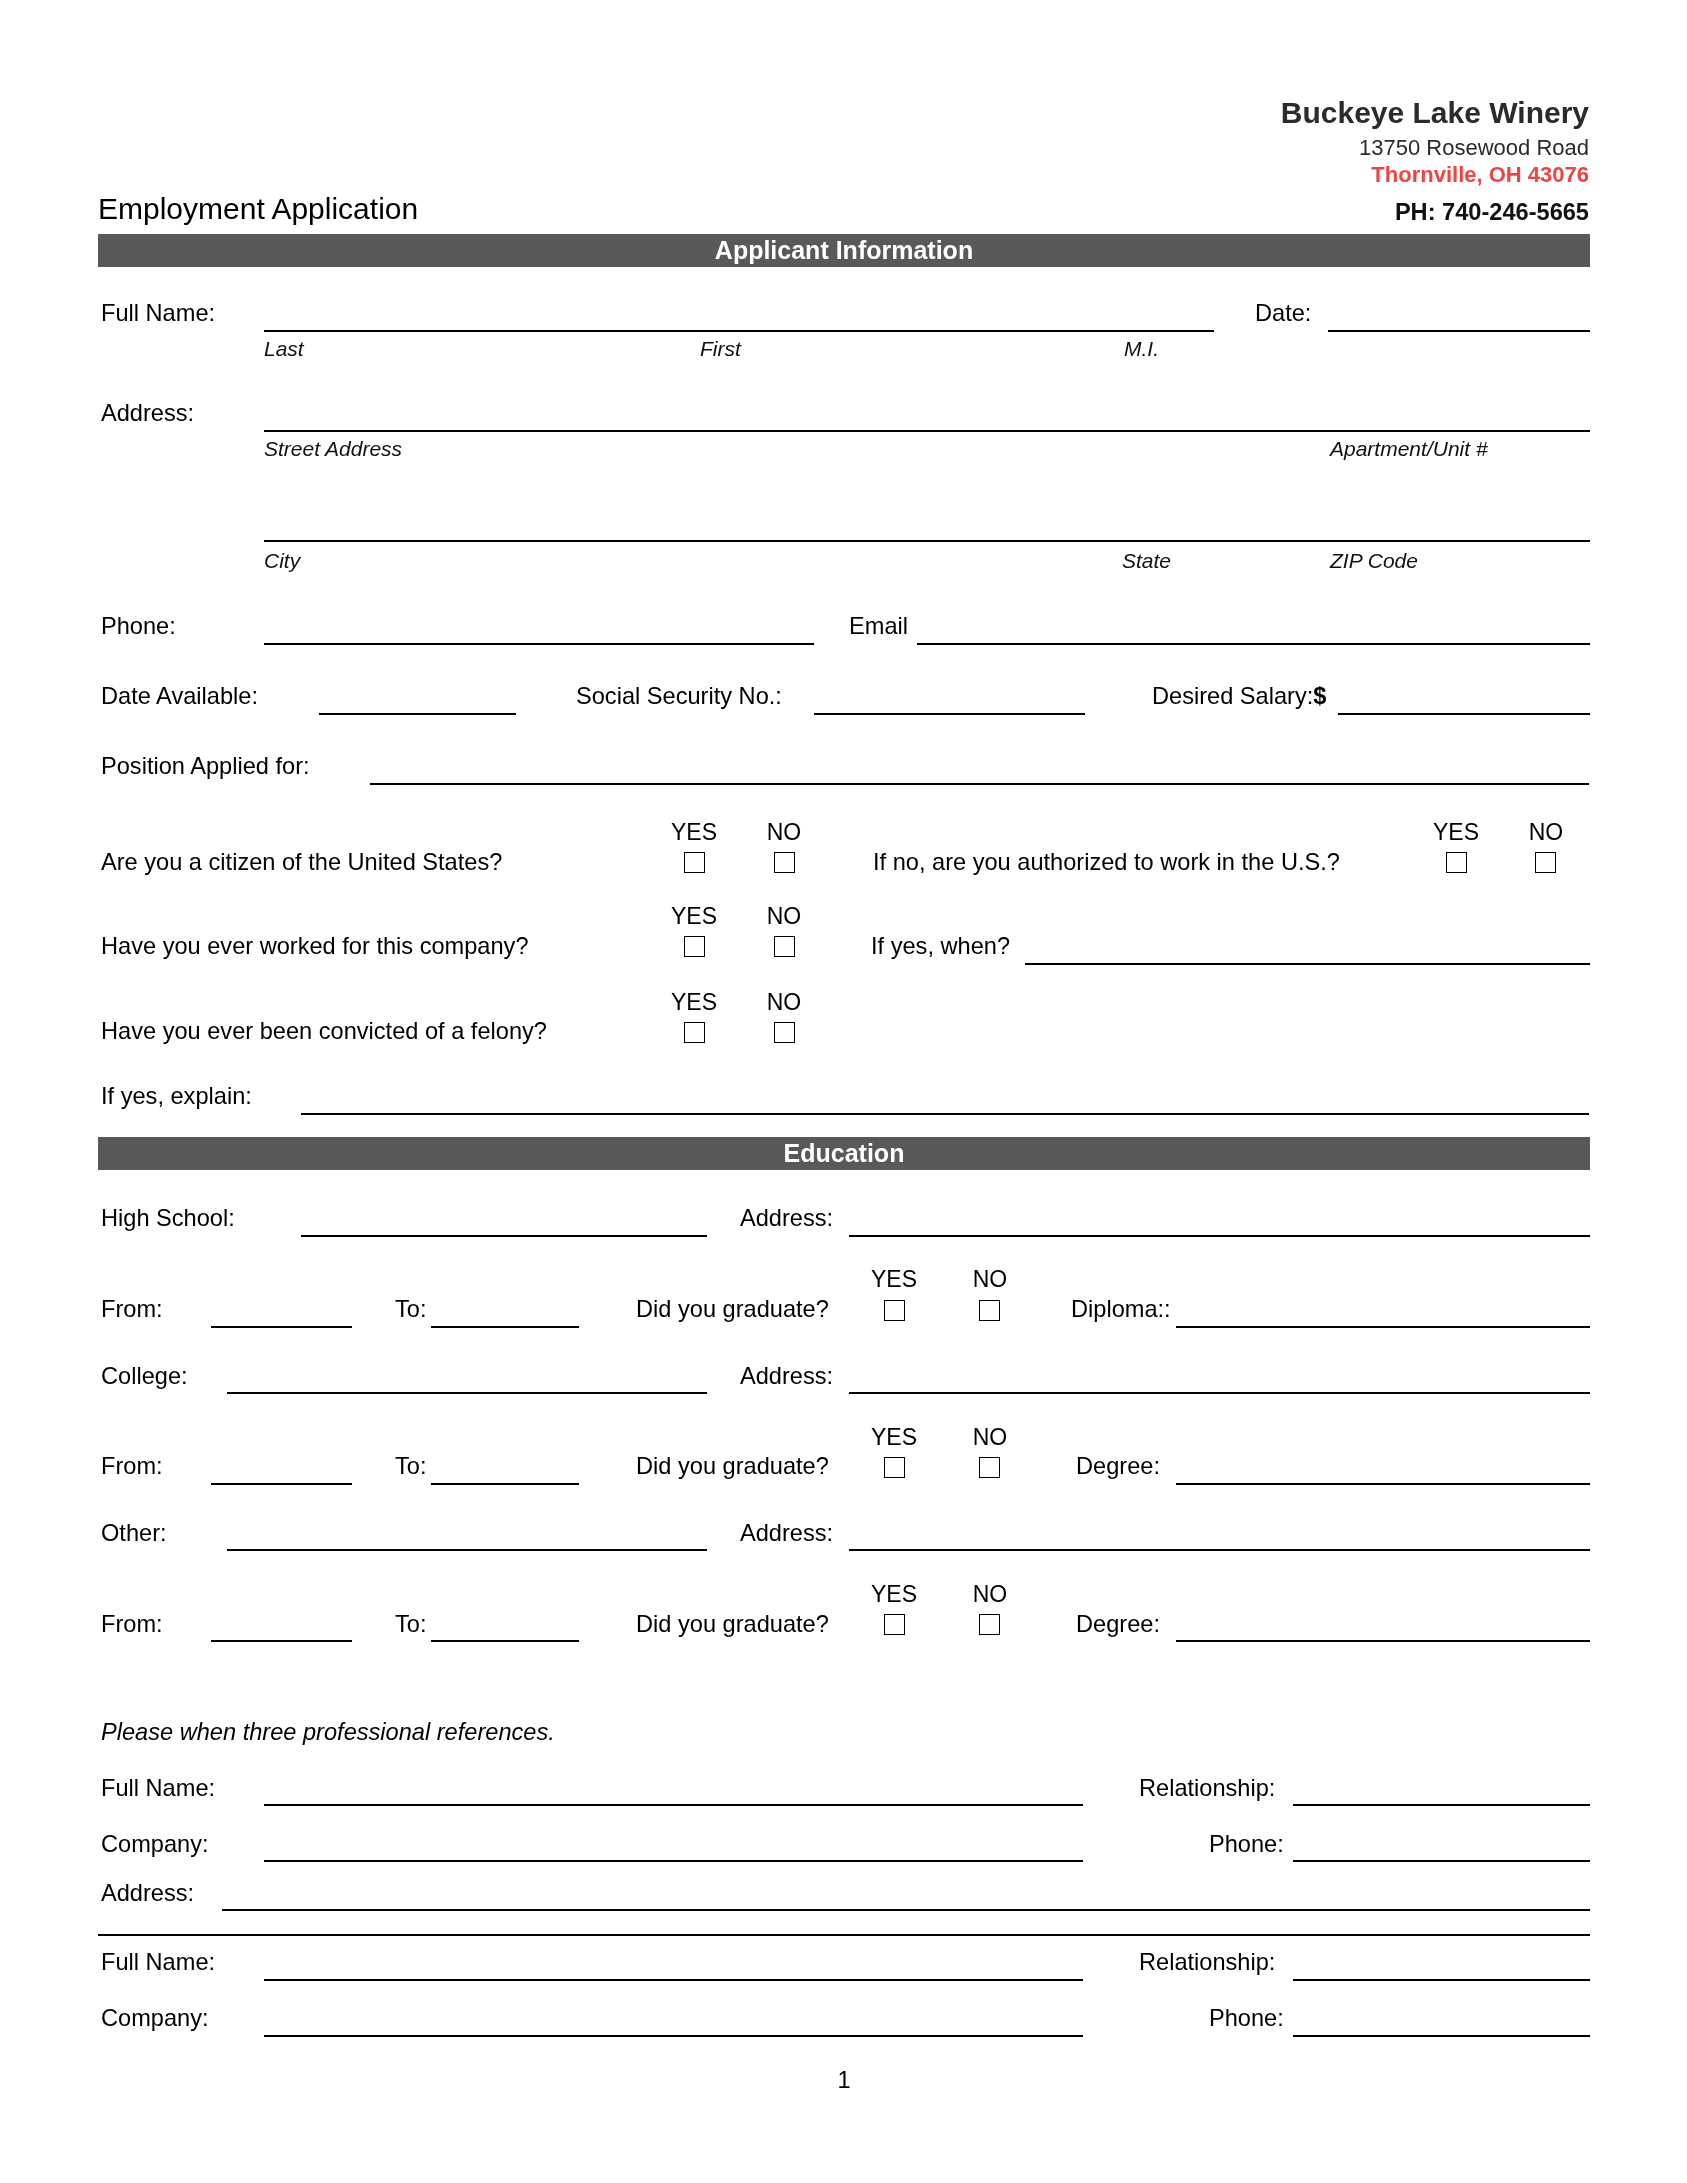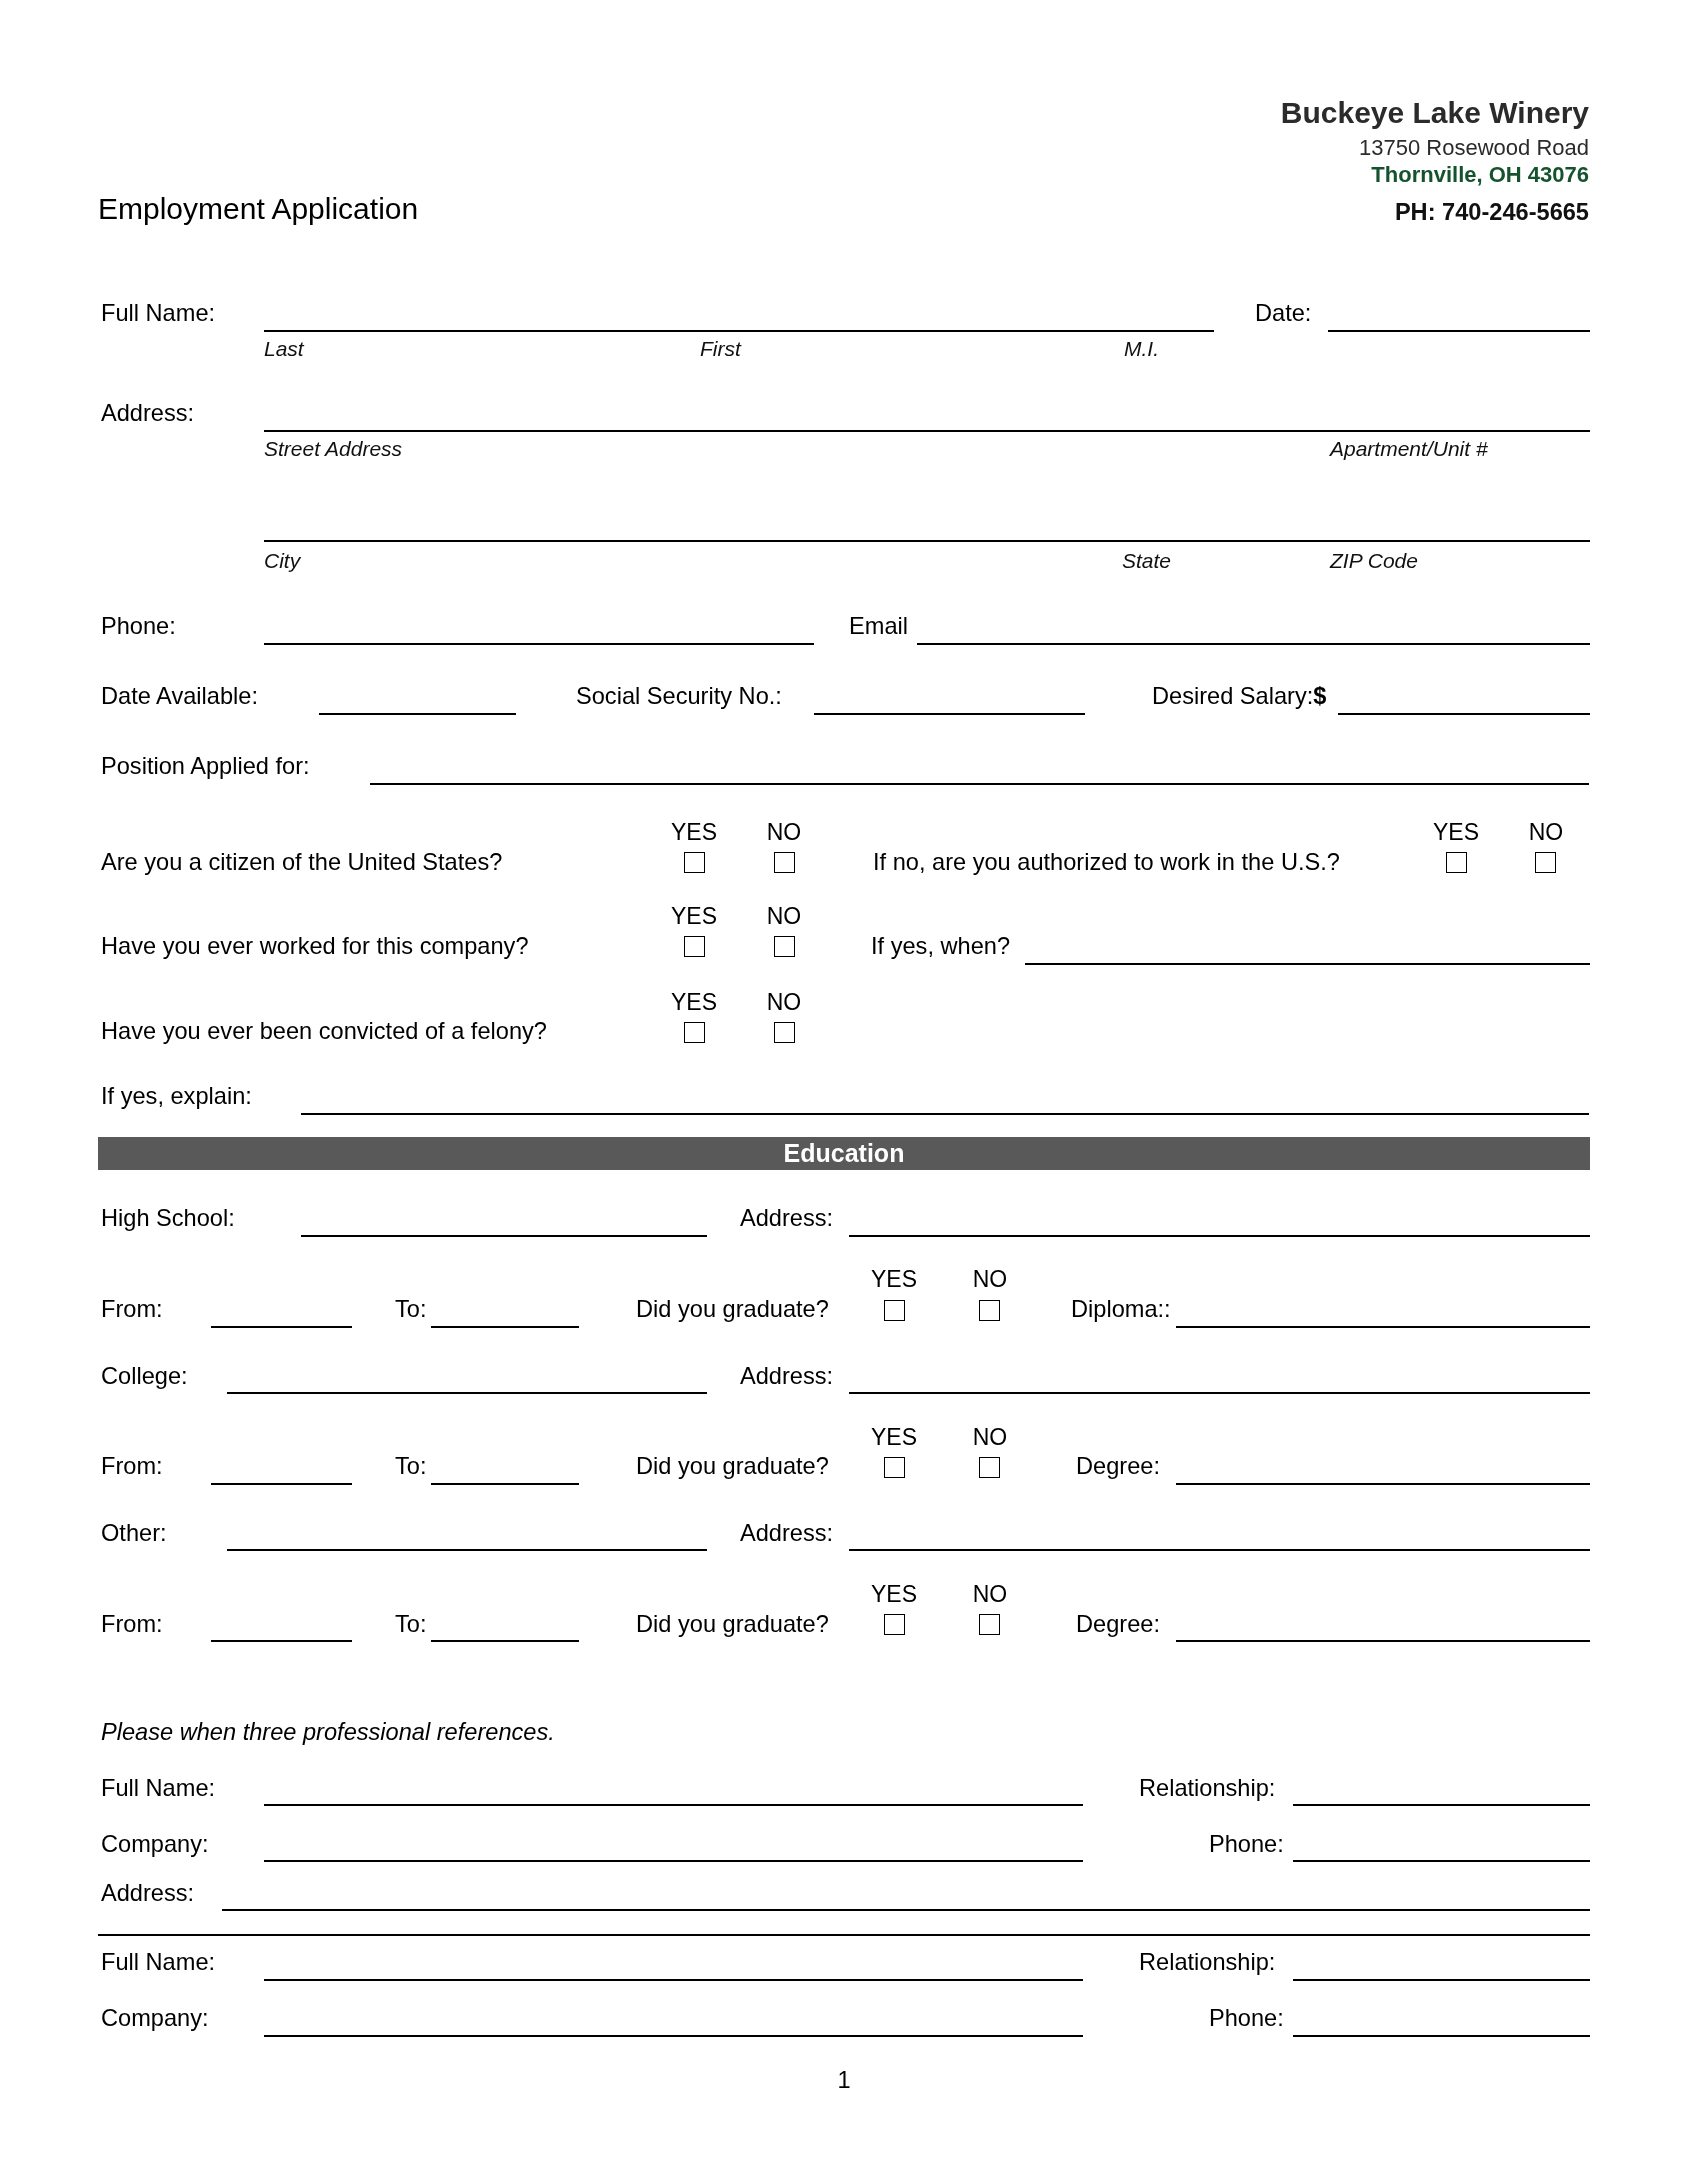--- a/index.html
+++ b/index.html
@@ -14,21 +14,21 @@
 
   .lbl { position: absolute; font-size: 23.6px; white-space: nowrap; color: #000; }
   .sub { position: absolute; font-size: 21px; font-style: italic; white-space: nowrap; color: #111; }
   .cbl { position: absolute; font-size: 23px; white-space: nowrap; transform: translateX(-50%); }
   .ln  { position: absolute; height: 1.7px; background: #000; }
   .cb  { position: absolute; width: 21px; height: 21px; border: 1.7px solid #000; background: #fff; }
 
   .hdr-right { position: absolute; right: 98px; text-align: center; white-space: nowrap; }
   .company   { top: 96px; font-size: 30px; font-weight: bold; color: #2b2b2b; }
   .addr1     { top: 135px; font-size: 22px; font-weight: normal; color: #2b2b2b; }
-  .addr2     { top: 162px; font-size: 22px; font-weight: bold; color: #14532d; }
+  .addr2     { top: 162px; font-size: 22px; font-weight: bold; color: #ef4444; }
   .phml      { top: 199px; font-size: 23.6px; font-weight: bold; color: #111; }
   .title     { position: absolute; left: 98px; top: 192px; font-size: 30px; font-weight: normal; color: #000; white-space: nowrap; }
 
   .bar {
     position: absolute; left: 98px; width: 1492px; height: 33px;
     background: var(--section-bar, #595959);
     color: #fff; font-weight: bold; font-size: 25px;
     text-align: center; line-height: 33px;
   }
   .bold { font-weight: bold; }
@@ -39,20 +39,21 @@
 <body>
 
 <div class="page">
 
   <div class="hdr-right company">Buckeye Lake Winery</div>
   <div class="hdr-right addr1">13750 Rosewood Road</div>
   <div class="hdr-right addr2">Thornville, OH  43076</div>
   <div class="title">Employment Application</div>
   <div class="hdr-right phml">PH: 740-246-5665</div>
 
+  <div class="bar" style="top:234px;">Applicant Information</div>
 
   <span class="lbl" style="left:101px; top:300px;">Full Name:</span>
   <div class="ln" style="left:264px; top:330px; width:950px;"></div>
   <span class="lbl" style="left:1255px; top:300px;">Date:</span>
   <div class="ln" style="left:1328px; top:330px; width:262px;"></div>
   <span class="sub" style="left:264px; top:337px;">Last</span>
   <span class="sub" style="left:700px; top:337px;">First</span>
   <span class="sub" style="left:1124px; top:337px;">M.I.</span>
 
   <span class="lbl" style="left:101px; top:400px;">Address:</span>

